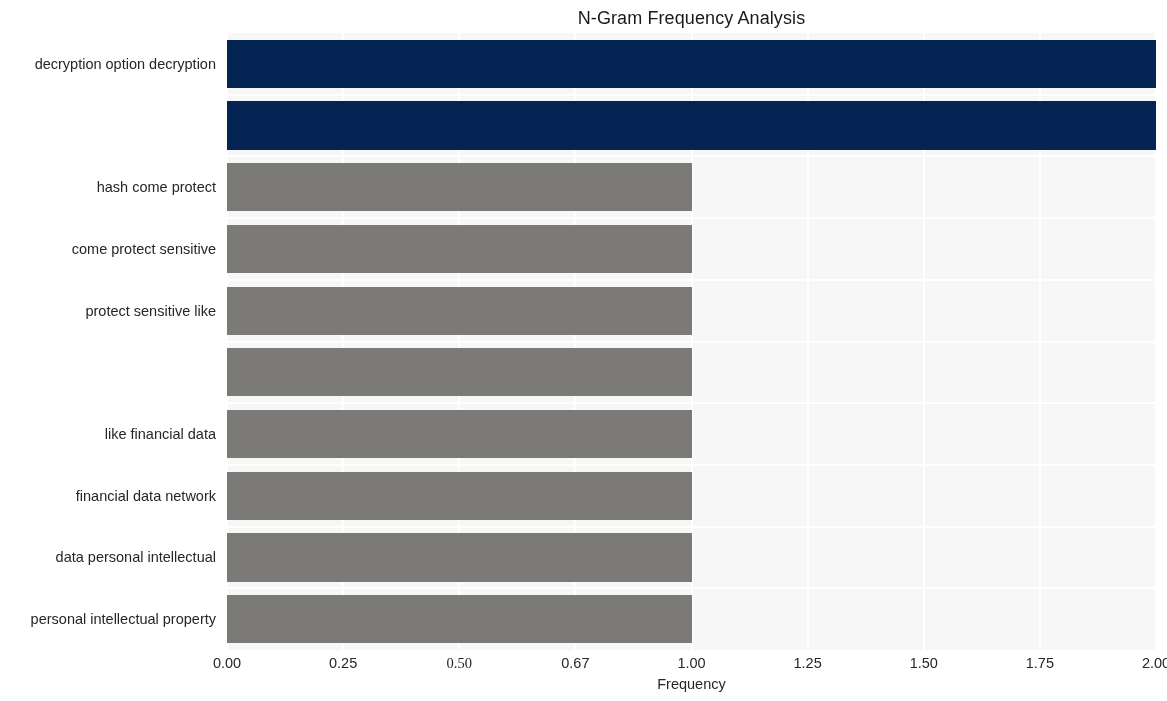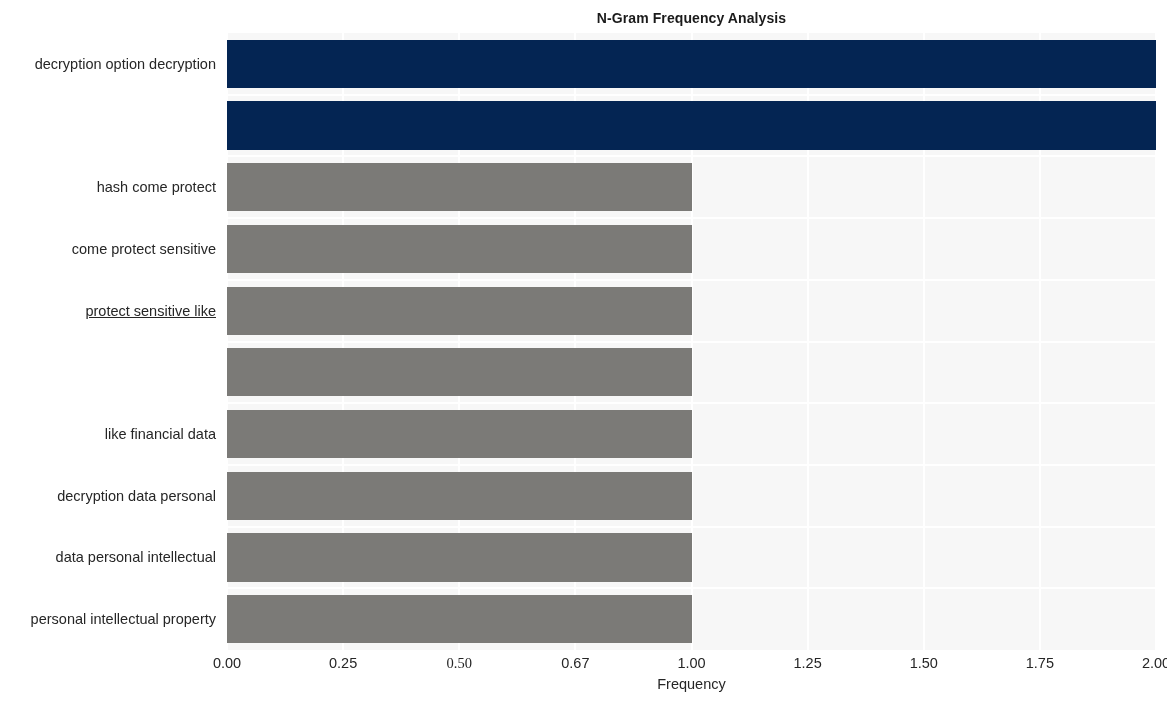--- a/index.html
+++ b/index.html
@@ -24,22 +24,22 @@
     background: #ffffff;
   }
 
   
   #chart-title {
     position: absolute;
     left: 227px;
     top: 6px;
     width: 929px;
     text-align: center;
-    font-size: 14px;
-    font-weight: bold;
+    font-size: 18px;
+    font-weight: normal;
     color: #1a1a1a;
     letter-spacing: 0.1px;
     line-height: 24px;
   }
 
   
   #plot-area {
     position: absolute;
     left: 227px;
     top: 33px;
@@ -158,23 +158,23 @@
         <div class="bar" style="top: 438.687px; height: 48.126px; width: 464.5px; background: rgb(123, 122, 119);"></div>
         <div class="bar" style="top: 500.387px; height: 48.126px; width: 464.5px; background: rgb(123, 122, 119);"></div>
         <div class="bar" style="top: 562.087px; height: 48.126px; width: 464.5px; background: rgb(123, 122, 119);"></div>
       </div>
   </div>
 
   <div id="ylabels">
       <div class="ylabel" style="top: 21.85px;">decryption option decryption</div>
       <div class="ylabel" style="top: 145.25px;">hash come protect</div>
       <div class="ylabel" style="top: 206.95px;">come protect sensitive</div>
-      <div class="ylabel" style="top: 268.65px; text-decoration: underline;">protect sensitive like</div>
+      <div class="ylabel" style="top: 268.65px;">protect sensitive like</div>
       <div class="ylabel" style="top: 392.05px;">like financial data</div>
-      <div class="ylabel" style="top: 453.75px;">decryption data personal</div>
+      <div class="ylabel" style="top: 453.75px;">financial data network</div>
       <div class="ylabel" style="top: 515.45px;">data personal intellectual</div>
       <div class="ylabel" style="top: 577.15px;">personal intellectual property</div>
     </div>
 
   <div id="xticks">
       <div class="xtick" style="left: 227px;">0.00</div>
       <div class="xtick" style="left: 343.125px;">0.25</div>
       <div class="xtick" style="left: 459.25px; font-family: Liberation Serif, serif;">0.50</div>
       <div class="xtick" style="left: 575.375px;">0.67</div>
       <div class="xtick" style="left: 691.5px;">1.00</div>

